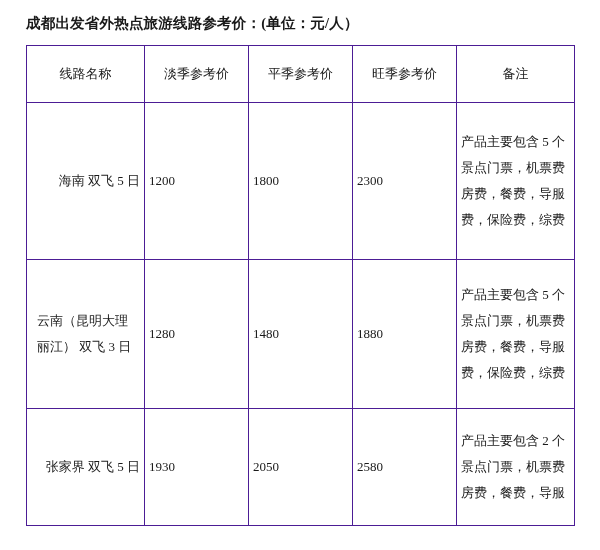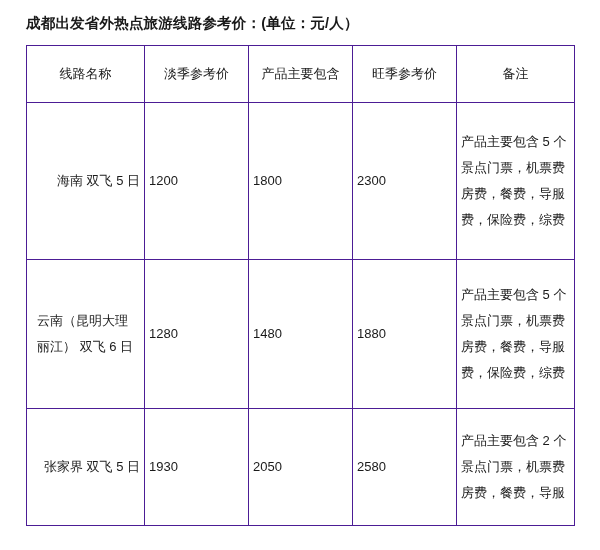--- a/index.html
+++ b/index.html
@@ -13,20 +13,21 @@
     font-family: "Liberation Sans", sans-serif;
     color: #1a1a1a;
     overflow: hidden;
   }
   .page {
     position: relative;
     width: 600px;
     height: 550px;
     box-sizing: border-box;
     padding: 14px 18px 0 26px;
+    font-family: Liberation Serif, serif;
   }
   .doc-title {
     font-size: 14.5px;
     font-weight: bold;
     letter-spacing: 0.2px;
     line-height: 1.3;
     margin: 0 0 12px 0;
     white-space: nowrap;
   }
   table.price-table {
@@ -92,21 +93,21 @@
       <col class="col-route">
       <col class="col-low">
       <col class="col-mid">
       <col class="col-high">
       <col class="col-note">
     </colgroup>
     <thead>
       <tr>
         <td>线路名称</td>
         <td>淡季参考价</td>
-        <td>产品主要包含</td>
+        <td>平季参考价</td>
         <td>旺季参考价</td>
         <td>备注</td>
       </tr>
     </thead>
     <tbody>
       <tr class="row-hainan">
         <td class="route-cell">
           <span class="nline">海南</span>
           <span class="nline">双飞 5 日</span>
         </td>
@@ -118,21 +119,21 @@
           <span class="nline">景点门票，机票费</span>
           <span class="nline">房费，餐费，导服</span>
           <span class="nline">费，保险费，综费</span>
         </td>
       </tr>
 
       <tr class="row-yunnan">
         <td class="route-cell left-align">
           <span class="nline">云南（昆明大理</span>
           <span class="nline">丽江）</span>
-          <span class="nline">双飞 6 日</span>
+          <span class="nline">双飞 3 日</span>
         </td>
         <td class="num-cell">1280</td>
         <td class="num-cell">1480</td>
         <td class="num-cell">1880</td>
         <td class="note-cell">
           <span class="nline">产品主要包含 5 个</span>
           <span class="nline">景点门票，机票费</span>
           <span class="nline">房费，餐费，导服</span>
           <span class="nline">费，保险费，综费</span>
         </td>

